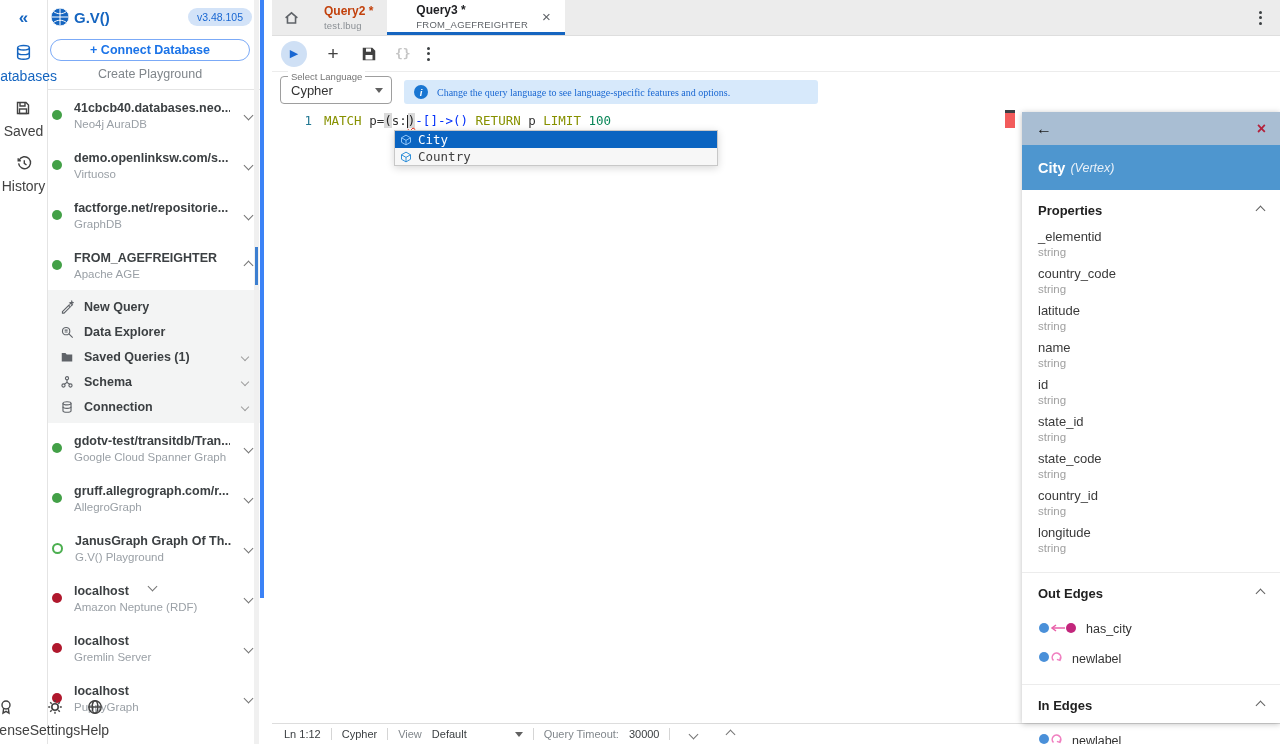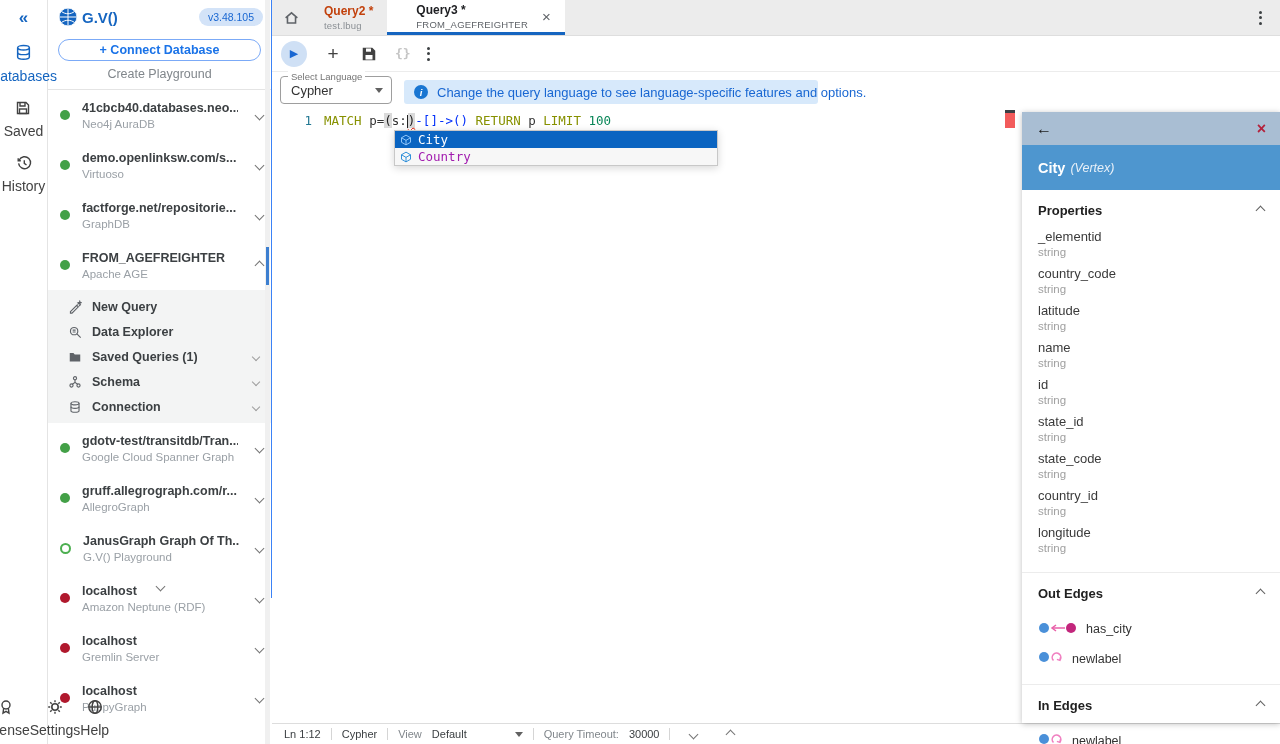--- a/index.html
+++ b/index.html
@@ -9,21 +9,21 @@
   #rail { position:absolute; left:0; top:0; width:48px; height:744px; background:#fff; border-right:1px solid #e4e4e4; display:flex; flex-direction:column; align-items:center; z-index:5; }
   .rail-collapse { margin-top:8px; color:#1565c0; font-size:17px; font-weight:bold; cursor:pointer; line-height:20px; }
   .rail-item { display:flex; flex-direction:column; align-items:center; gap:3px; margin-top:16px; color:#424242; cursor:pointer; }
   .rail-item svg { stroke:currentColor; fill:none; stroke-width:1.4; }
   .rail-item .rail-lbl { font-size:14px; color:inherit; }
   .rail-item.active { color:#1565c0; }
   .rail-spacer { flex:1; }
   .rail-bottom { display:flex; flex-direction:row; align-items:center; margin-bottom:6px; }
 
   
-  #sidebar { position:absolute; left:48px; top:0; width:224px; height:598px; background:#fff; border-right:1px solid #3b82f6; z-index:4; }
+  #sidebar { position:absolute; left:40px; top:0; width:224px; height:598px; background:#fff; border-right:4px solid #3b82f6; z-index:4; }
   .sb-head { display:flex; align-items:center; padding:7px 8px 4px 10px; }
   .sb-logo { display:flex; align-items:center; gap:4px; font-size:15px; font-weight:bold; color:#1565c0; }
   .ver-chip { margin-left:auto; background:#d3e3f8; color:#1967d2; font-size:10.5px; padding:3px 9px; border-radius:11px; }
   .connect-btn { margin:8px 10px 0 10px; height:22px; border:1px solid #7baaf7; border-radius:14px; background:#fff; color:#1a73e8; font-size:12.5px; font-weight:bold; display:flex; align-items:center; justify-content:center; cursor:pointer; }
   .create-pg { text-align:center; font-size:12.5px; color:#80868b; margin-top:6px; cursor:pointer; }
   .sb-div { border-bottom:1px solid #e4e4e4; margin-top:8px; }
   #conn-list { position:relative; }
   .conn { display:flex; align-items:center; height:50px; padding:0 8px 0 12px; cursor:pointer; }
   .dot { width:10px; height:10px; border-radius:50%; margin-right:12px; flex:none; }
   .dot.green { background:#43a047; }
@@ -68,37 +68,37 @@
   .tb-braces { color:#c5c5c5; font-family:"DejaVu Sans Mono",monospace; font-size:13px; font-weight:bold; }
   .tb-kebab { flex-direction:column; gap:2.5px; display:flex; align-items:center; cursor:pointer; }
 
   #controls { position:absolute; left:0; top:72px; right:0; height:36px; background:#fff; }
   .lang-select { position:absolute; left:8px; top:4px; width:112px; height:28px; border:1px solid #9e9e9e; border-radius:4px; display:flex; align-items:center; padding:0 8px 0 10px; cursor:pointer; background:#fff;gap:18px; }
   .lang-label { position:absolute; top:-6px; left:7px; background:#fff; padding:0 3px; font-size:9.5px; color:#757575; }
   .lang-value { font-size:13px; color:#333; }
   .caret-down { margin-left:auto; width:0; height:0; border-left:4px solid transparent; border-right:4px solid transparent; border-top:5px solid #616161; }
   .banner { position:absolute; left:132px; top:8px; width:414px; height:24px; background:#d7e9fb; border-radius:3px; display:flex; align-items:center; gap:9px; padding:0 10px; }
   .info-icon { width:14px; height:14px; border-radius:50%; background:#1976d2; color:#fff; font-size:9.5px; font-weight:bold; display:flex; align-items:center; justify-content:center; font-style:italic; flex:none; }
-  .banner-text { font-size:13px; color:#1967d2; white-space:nowrap; }
+  .banner-text { font-size:10px; color:#1967d2; white-space:nowrap;font-family:Liberation Serif, serif; }
 
   
   #editor { position:absolute; left:0; top:108px; width:746px; bottom:21px; background:#fff; font-family:"DejaVu Sans Mono",monospace; }
   .code-row { display:flex; padding-top:5px; }
   .gutter { width:40px; text-align:right; color:#237893; font-size:12.5px; flex:none; padding-right:0; }
   .code-line { padding-left:12px; font-size:12.5px; white-space:pre; color:#333; }
   .tok.kw { color:#879100; }
   .tok.bracket { color:#0431fa; }
   .tok.num { color:#098658; }
   .tok.plain { color:#333; }
   .tok.paren-match { color:#222; background:#dadada; }
   .tok.squiggle { text-decoration:underline; text-decoration-style:wavy; text-decoration-color:#e51400; text-decoration-thickness:1px; text-underline-offset:2px; }
   .caret { display:inline-block; width:0; border-left:1.5px solid #222; height:13px; vertical-align:text-bottom; }
   #error-marker { position:absolute; top:2px; right:3px; width:10px; height:18px; background:#f25b5b; border-top:3px solid #3a3f44; }
   #autocomplete { position:absolute; left:122px; top:22px; width:324px; background:#fff; border:1px solid #c8c8c8; box-shadow:0 2px 8px rgba(0,0,0,.16); z-index:10; }
-  .ac-row { display:flex; align-items:center; gap:6px; height:17px; padding:0 5px; font-size:12.5px; font-family:"DejaVu Sans Mono",monospace; color:#a21caf; cursor:pointer; background:#f7f7f7; }
+  .ac-row { display:flex; align-items:center; gap:6px; height:17px; padding:0 5px; font-size:12.5px; font-family:"DejaVu Sans Mono",monospace; color:#404040; cursor:pointer; background:#f7f7f7; }
   .ac-row .ac-cube { color:#1a85d6; display:flex; }
   .ac-row.selected { background:#0a64c1; color:#fff; }
   .ac-row.selected .ac-cube { color:#9ed0ff; }
   .ac-cube svg { stroke:currentColor; fill:none; stroke-width:1.2; }
 
   
   #statusbar { position:absolute; left:0; right:0; bottom:0; height:21px; background:#fff; border-top:1px solid #ddd; display:flex; align-items:center; gap:10px; padding-left:12px; font-size:11px; color:#3c4043; }
   .sep { width:1px; height:12px; background:#d5d5d5; }
   .sb-muted { color:#80868b; }
   .sb-gap { width:28px; }

